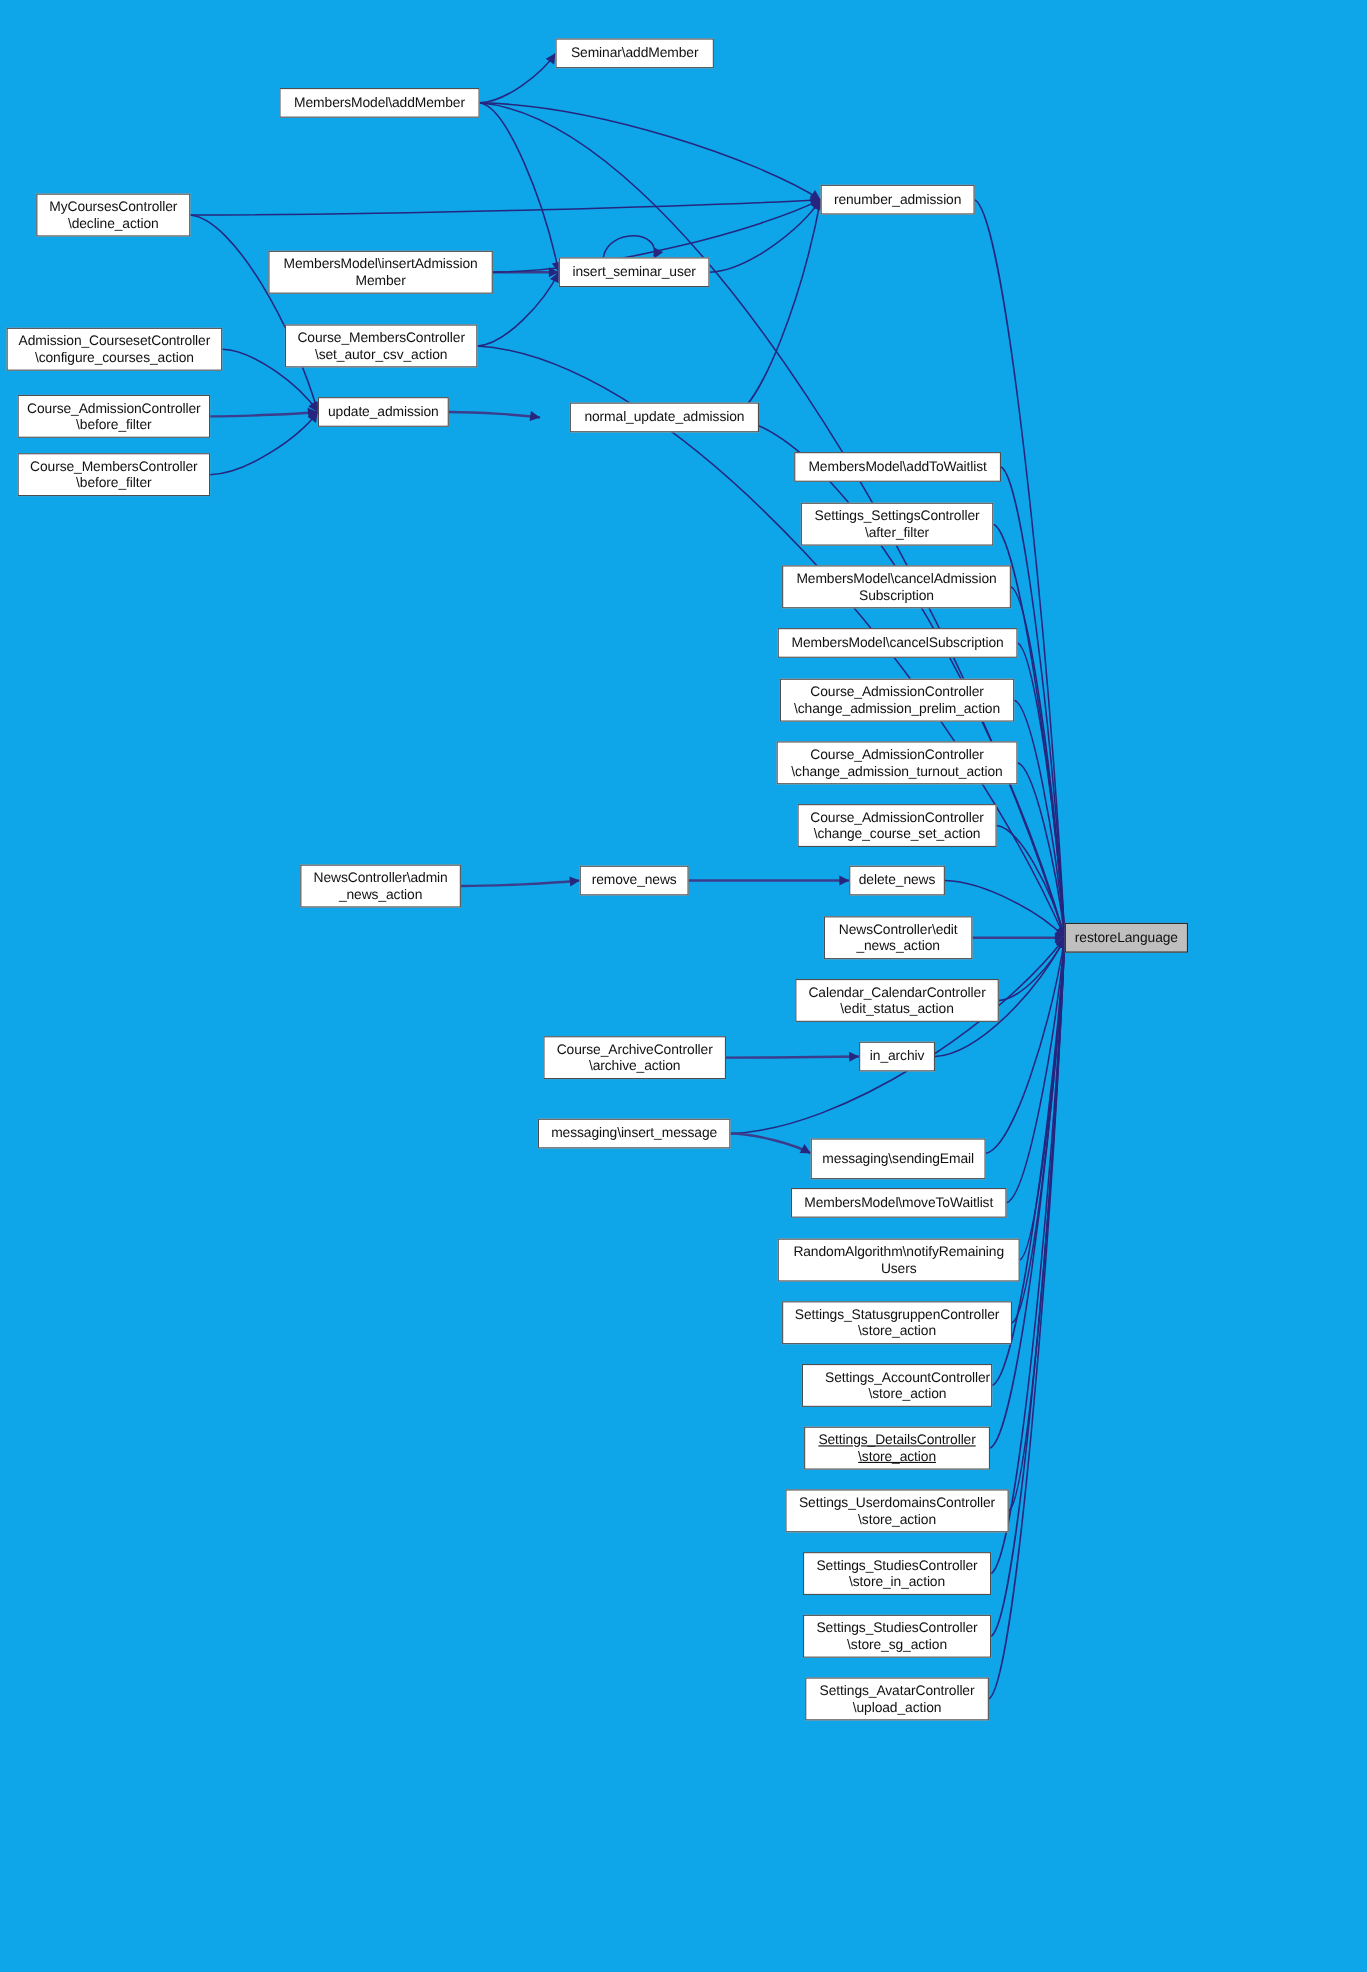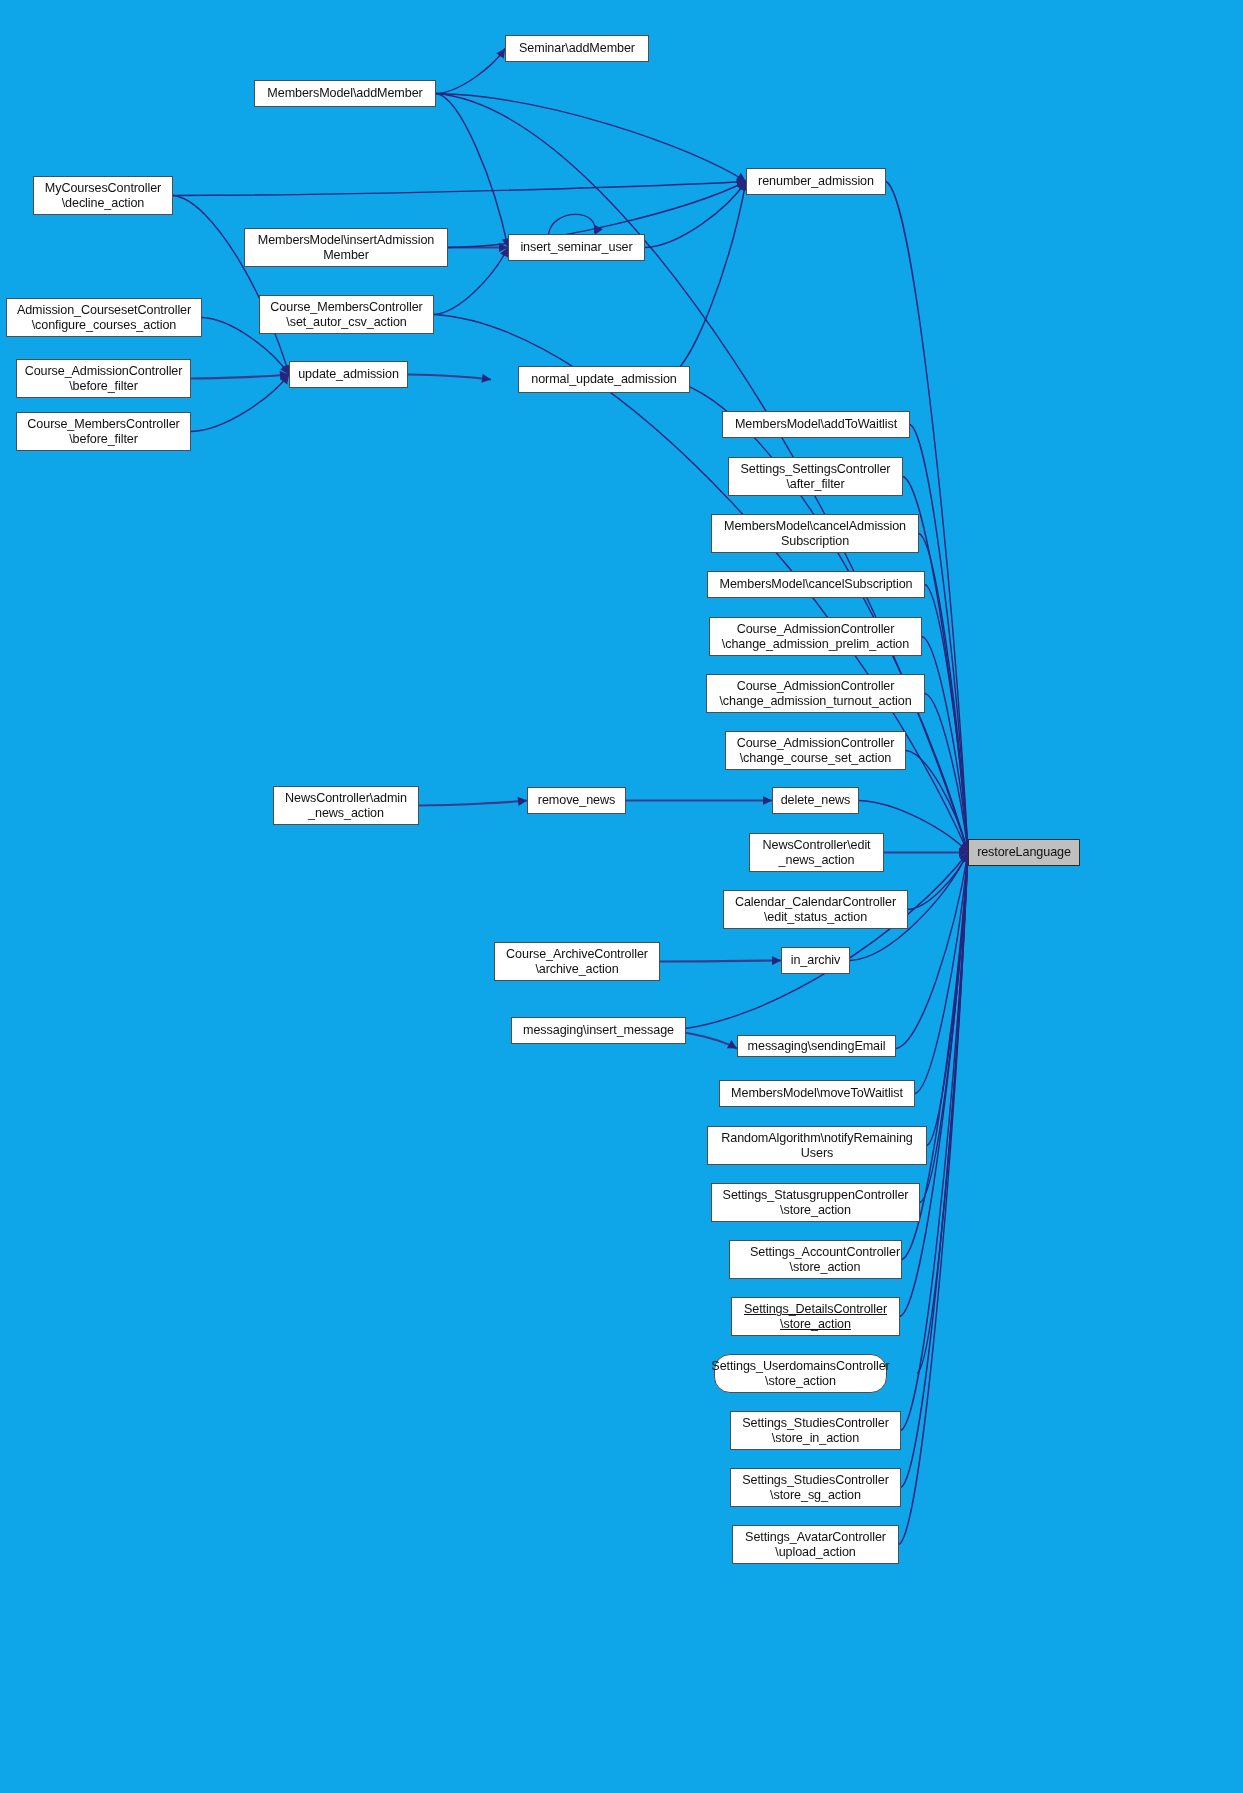--- a/index.html
+++ b/index.html
@@ -191,32 +191,32 @@
       <div class="node" style="left: 527px; top: 787px; width: 99px; height: 27px;">remove_news</div>
       <div class="node" style="left: 772px; top: 787px; width: 87px; height: 27px;">delete_news</div>
       <div class="node target" style="left: 968px; top: 839px; width: 112px; height: 27px;">restoreLanguage</div>
       <div class="node" style="left: 749px; top: 833px; width: 135px; height: 39px;">NewsController\edit
 _news_action</div>
       <div class="node" style="left: 723px; top: 890px; width: 185px; height: 39px;">Calendar_CalendarController
 \edit_status_action</div>
       <div class="node" style="left: 494px; top: 942px; width: 166px; height: 39px;">Course_ArchiveController
 \archive_action</div>
       <div class="node" style="left: 781px; top: 947px; width: 69px; height: 27px;">in_archiv</div>
-      <div class="node" style="left: 489px; top: 1017px; width: 175px; height: 27px; margin-left: 22px;">messaging\insert_message</div>
-      <div class="node" style="left: 737px; top: 1035px; width: 159px; height: 22px;">messaging\sendingEmail</div>
+      <div class="node" style="left: 489px; top: 1017px; width: 175px; height: 27px;">messaging\insert_message</div>
+      <div class="node" style="left: 737px; top: 1035px; width: 159px; height: 37px;">messaging\sendingEmail</div>
       <div class="node" style="left: 719px; top: 1080px; width: 196px; height: 27px;">MembersModel\moveToWaitlist</div>
       <div class="node" style="left: 707px; top: 1126px; width: 220px; height: 39px;">RandomAlgorithm\notifyRemaining
 Users</div>
       <div class="node" style="left: 711px; top: 1183px; width: 209px; height: 39px;">Settings_StatusgruppenController
 \store_action</div>
       <div class="node" style="left: 729px; top: 1240px; width: 173px; height: 39px; padding-left: 22px;">Settings_AccountController
 \store_action</div>
       <div class="node" style="left: 731px; top: 1297px; width: 169px; height: 39px; text-decoration: underline;">Settings_DetailsController
 \store_action</div>
-      <div class="node" style="left: 714px; top: 1354px; width: 173px; height: 39px; border-radius: 16px;">Settings_UserdomainsController
+      <div class="node" style="left: 714px; top: 1354px; width: 203px; height: 39px;">Settings_UserdomainsController
 \store_action</div>
       <div class="node" style="left: 730px; top: 1411px; width: 171px; height: 39px;">Settings_StudiesController
 \store_in_action</div>
       <div class="node" style="left: 730px; top: 1468px; width: 171px; height: 39px;">Settings_StudiesController
 \store_sg_action</div>
       <div class="node" style="left: 732px; top: 1525px; width: 167px; height: 39px;">Settings_AvatarController
 \upload_action</div>
     </div>
 </div>
 

